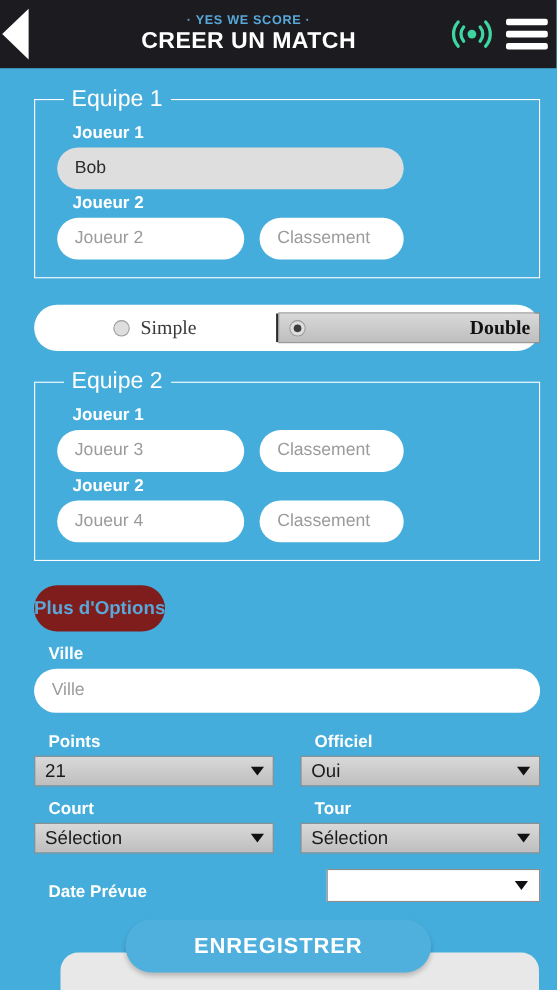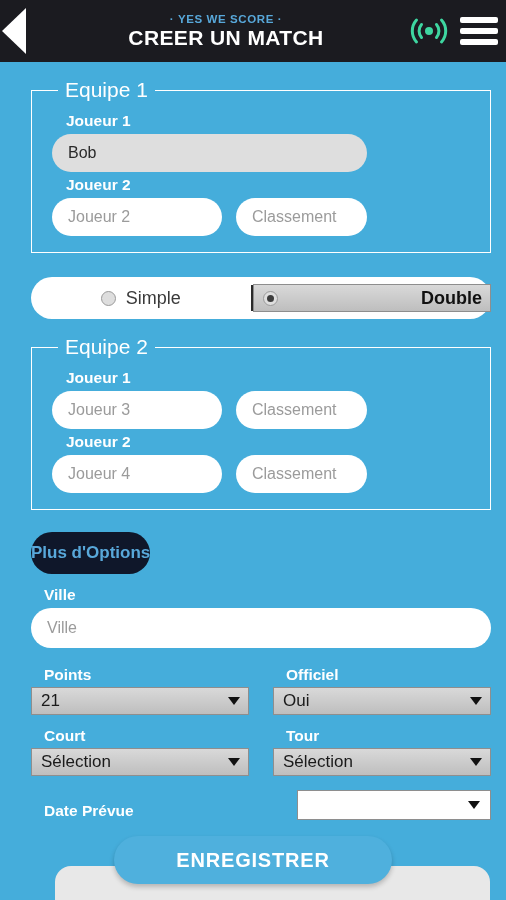--- a/index.html
+++ b/index.html
@@ -90,35 +90,35 @@
   
   #mode-toggle {
     margin: 24px 23px 0 23px;
     height: 42px; background: #ffffff; border-radius: 21px;
     display: flex; align-items: center;
   }
   .mode-opt {
     flex: 1; display: flex; align-items: center; justify-content: center;
     gap: 10px; cursor: pointer; height: 100%;
   }
-  .mode-opt .lbl { font-size: 18px; color: #3a3a3a; }
+  .mode-opt .lbl { font-size: 18px; color: #3a3a3a; font-family: Liberation Serif, serif; }
   .mode-opt.sel .lbl { font-weight: bold; color: #111; }
   .radio {
     width: 15px; height: 15px; border-radius: 50%;
     border: 1px solid #9a9a9a; background: #dedede;
     display: flex; align-items: center; justify-content: center;
   }
   .radio i { display: none; width: 7px; height: 7px; border-radius: 50%; background: #3d3d3d; }
   .mode-opt.sel .radio i { display: block; }
   #mode-divider { width: 2px; height: 26px; background: #2b2b2b; }
 
   
   #more-options {
     margin: 22px 23px 8px 23px;
-    height: 42px; background: #0f172a; border-radius: 21px;
+    height: 42px; background: #7f1d1d; border-radius: 21px;
     color: #58A8DA; font-size: 17px; font-weight: bold;
     display: flex; align-items: center; justify-content: center;
     cursor: pointer; border: none;
     font-family: "Liberation Sans", sans-serif;
   }
 
   
   #ville-wrap { margin: 12px 23px 4px 23px; }
   #ville-wrap .field-label { margin-left: 13px; }
   #ville-input { width: 100%; height: 40px; border-radius: 20px; }

